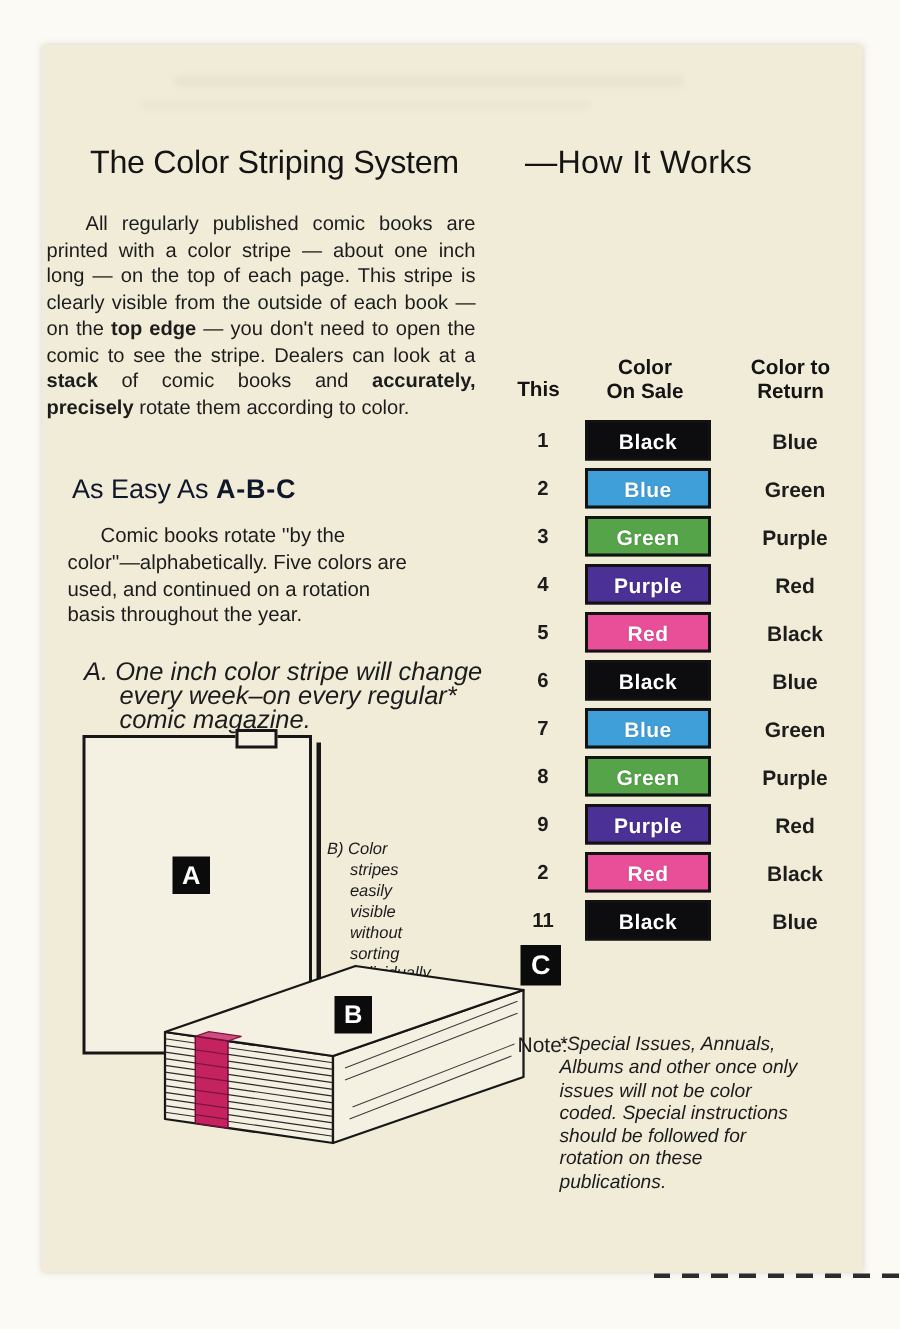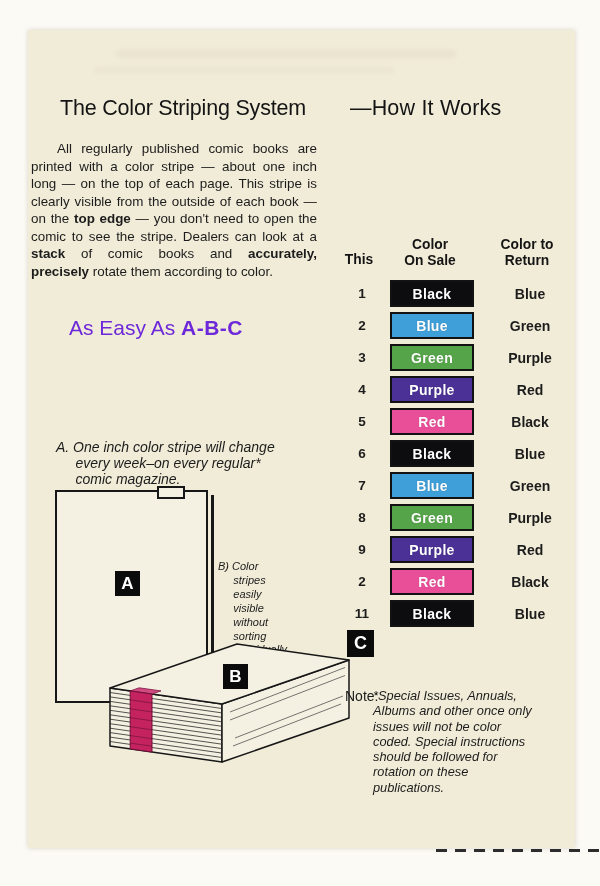--- a/index.html
+++ b/index.html
@@ -22,25 +22,25 @@
 
   .title{left:32px;top:66px;width:480px;font-size:21.5px;letter-spacing:-.2px;color:#141414;white-space:nowrap;}
   .title .emph{font-weight:400;letter-spacing:.2px;padding-left:44px;}
 
   .p-intro-left{left:3px;top:110px;width:286px;margin:0;font-size:13.4px;line-height:17.5px;
     text-align:justify;text-indent:26px;}
   .col-right{left:302px;top:110px;width:252px;}
   .col-right p{margin:0;font-size:13.4px;line-height:17.7px;white-space:pre-line;text-indent:14px;}
   .col-right p.it{font-style:italic;}
 
-  .h2{left:41px;top:286px;width:300px;font-size:21px;color:#6d28d9;white-space:nowrap;}
+  .h2{left:20px;top:286px;width:300px;font-size:18px;color:#0f172a;white-space:nowrap;}
   .h2 .emph{font-weight:700;letter-spacing:.5px;}
   .p-easy{left:17px;top:318px;width:285px;margin:0;font-size:13.6px;line-height:17.8px;
     white-space:pre-line;text-indent:22px;}
-  .item-a{left:28px;top:410px;font-style:italic;font-size:14px;line-height:15.8px;white-space:pre;}
+  .item-a{left:28px;top:410px;font-style:italic;font-size:17px;line-height:15.8px;white-space:pre;}
   .item-b{left:190px;top:486px;font-style:italic;font-size:11px;line-height:13.9px;white-space:pre;margin-top:44px;}
 
   .cover{left:27px;top:460px;width:149px;height:209px;background:#f5f1e2;border:2px solid #171717;}
   .cover-shadow{left:183px;top:465px;width:2.5px;height:206px;background:#171717;}
   .cover-tab{left:129px;top:456px;width:24px;height:9px;background:#f5f1e2;border:2px solid #171717;}
 
   .badge{background:#0b0b0b;color:#fff;font-weight:700;display:flex;align-items:center;justify-content:center;}
   .badge-a{left:87px;top:541px;width:25px;height:25px;font-size:17px;}
   .badge-b{left:195px;top:634px;width:25px;height:25px;font-size:17px;}
   .badge-c{left:319px;top:600px;width:27px;height:27px;font-size:18px;}
@@ -76,20 +76,24 @@
 
   <div class="title"><span>The Color Striping  System</span><span class="emph">—How It Works</span></div>
 
   <p class="p-intro-left"><span>All regularly published comic books are printed with a color stripe — about one inch long — on the top of each page. This stripe is clearly visible from the outside of each book — on the </span><span style="font-weight: 700;">top edge</span><span> — you don't need to open the comic to see the stripe. Dealers can look at a </span><span style="font-weight: 700;">stack</span><span> of comic books and </span><span style="font-weight: 700;">accurately, precisely</span><span> rotate them according to color.</span></p>
 
   <div class="col-right">
   </div>
 
   <div class="h2"><span>As Easy As </span><span class="emph">A-B-C</span></div>
 
+  <p class="p-easy">Comic books rotate ''by the
+color''—alphabetically. Five colors are
+used, and continued on a rotation
+basis throughout the year.</p>
 
   <div class="item-a">A. One inch color stripe will change
      every week–on every regular*
      comic magazine.</div>
 
   <div class="cover"></div>
   <div class="cover-shadow"></div>
   <div class="cover-tab"></div>
 
   <div class="item-b">B) Color

